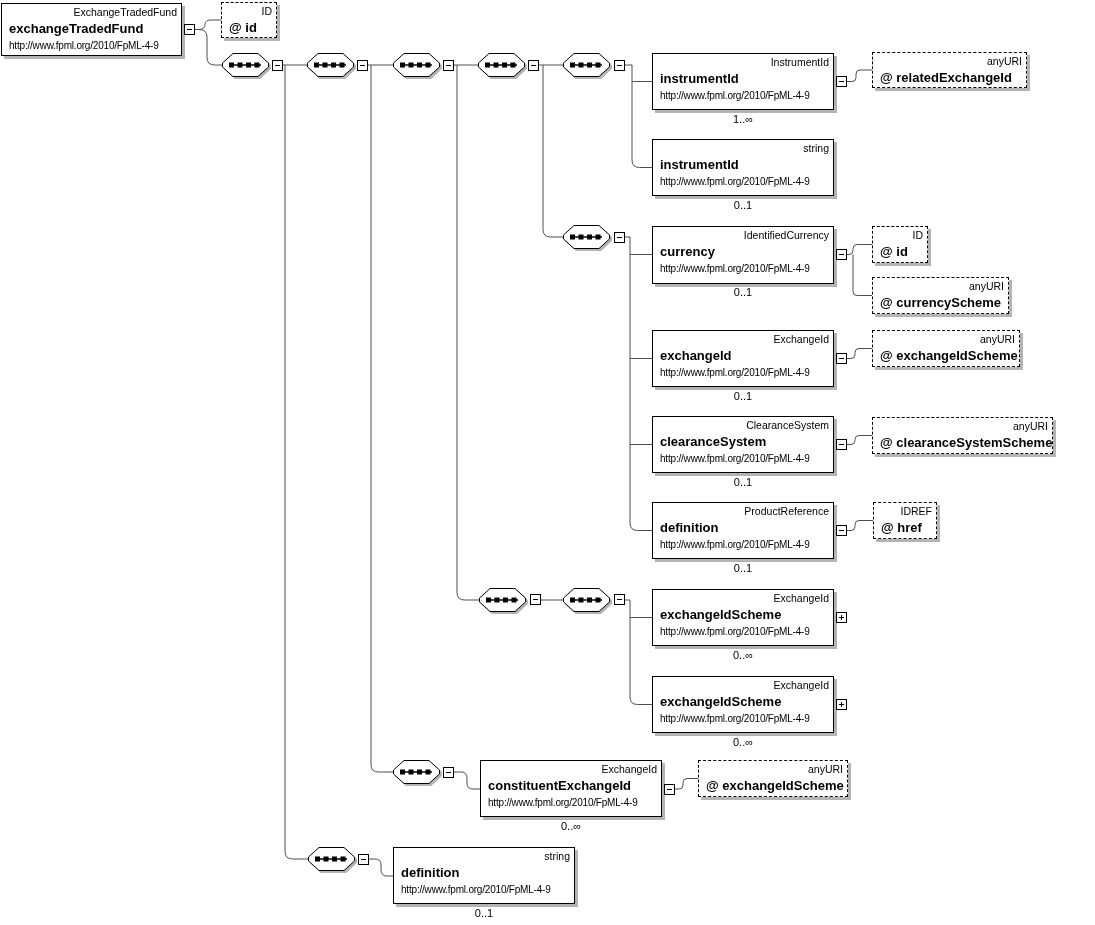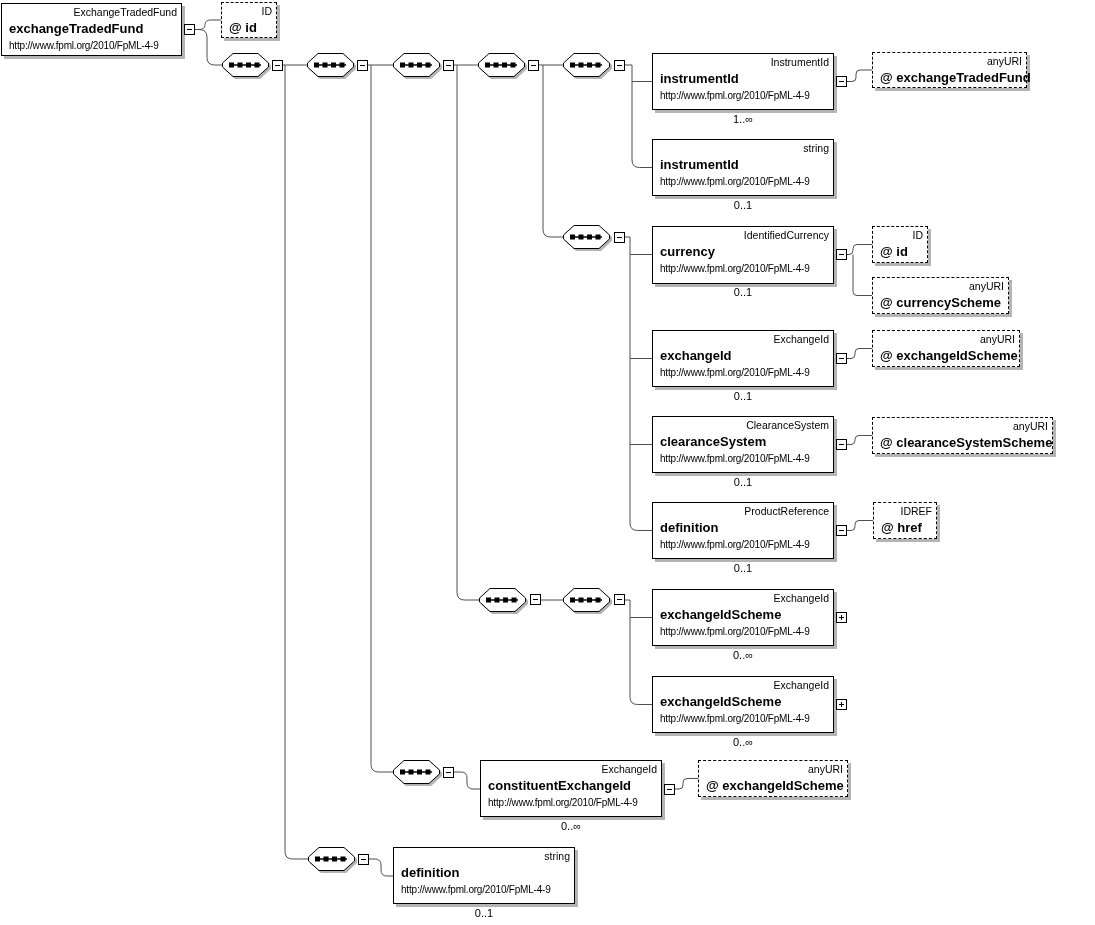--- a/index.html
+++ b/index.html
@@ -129,21 +129,21 @@
 
   <div class="ebox" style="left:652px;top:53px;width:182px;height:57px">
     <div class="btype">InstrumentId</div>
     <div class="bname">instrumentId</div>
     <div class="bns">http://www.fpml.org/2010/FpML-4-9</div>
   </div>
   <div class="card" style="left:652px;top:113px;width:182px">1..∞</div>
   <div class="tick" style="left:836px;top:76px"></div>
   <div class="abox" style="left:872px;top:52px;width:155px;height:36px">
     <div class="btype">anyURI</div>
-    <div class="bname">@ exchangeTradedFund</div>
+    <div class="bname">@ relatedExchangeId</div>
   </div>
 
   <div class="ebox" style="left:652px;top:139px;width:182px;height:57px">
     <div class="btype">string</div>
     <div class="bname">instrumentId</div>
     <div class="bns">http://www.fpml.org/2010/FpML-4-9</div>
   </div>
   <div class="card" style="left:652px;top:199px;width:182px">0..1</div>
 
   <svg class="octa" style="left:563px;top:225px" width="47" height="24" viewBox="0 0 47 24">

